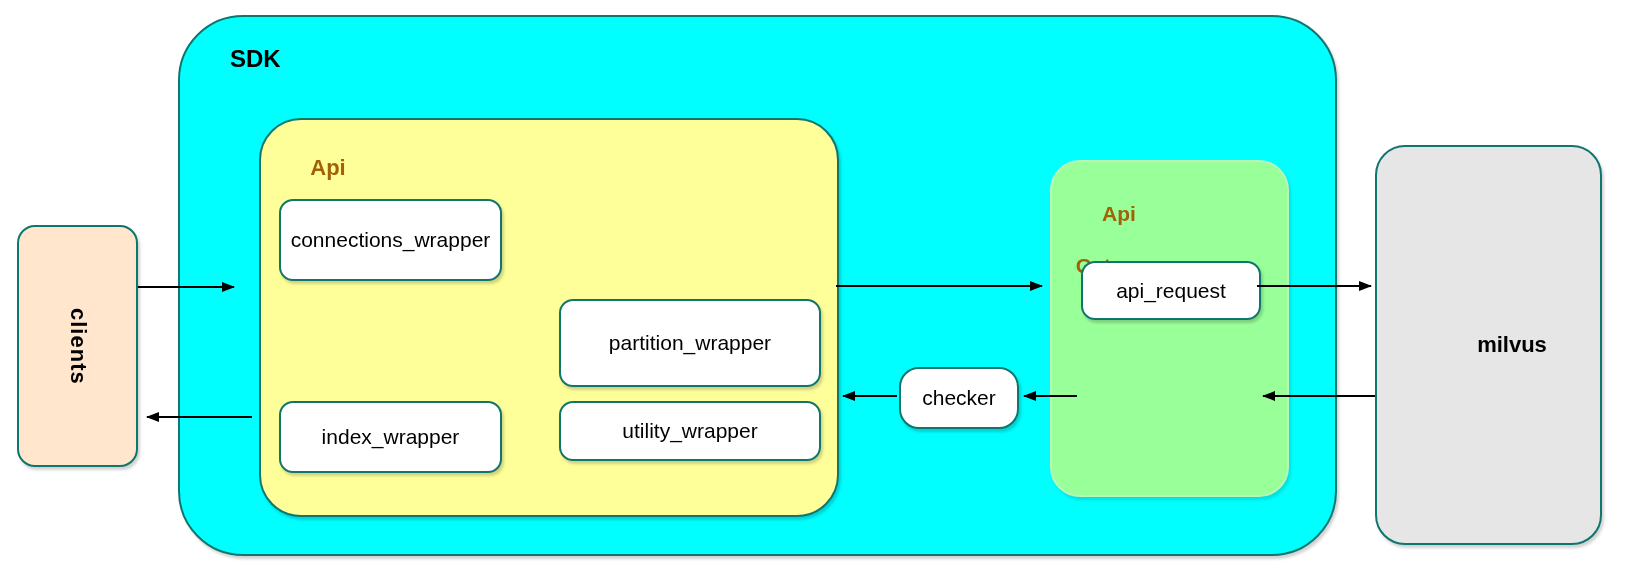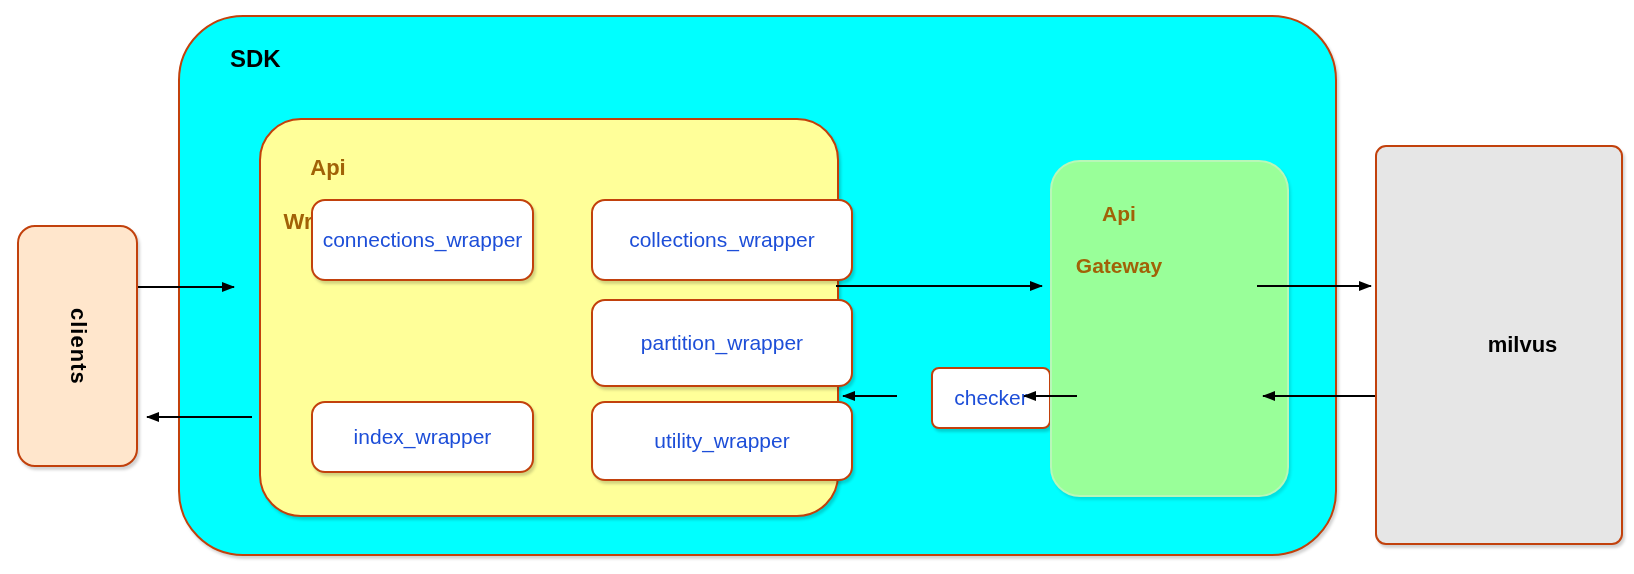--- a/index.html
+++ b/index.html
@@ -11,21 +11,21 @@
   .canvas {
     position: relative;
     width: 1634px;
     height: 574px;
     background: #ffffff;
     overflow: hidden;
   }
   .shape {
     position: absolute;
     box-sizing: border-box;
-    border: 2px solid #c2410c;
+    border: 2px solid #0f766e;
     box-shadow: 2px 3px 3px rgba(0,0,0,0.18);
   }
   .label-center {
     display: flex;
     align-items: center;
     justify-content: center;
   }
   
   .clients {
     left: 17px; top: 225px;
@@ -68,53 +68,52 @@
     font-size: 22px;
     line-height: 27px;
     color: #a16207;
     white-space: pre-line;
   }
   .api-wrapper .group-title { left: 0; top: 7px; width: 134px; }
   .white-box {
     background: #FFFFFF;
     border-radius: 14px;
     font-size: 21px;
-    color: #1d4ed8;
+    color: #000000;
     text-align: center;
-    margin-left: 32px;
   }
   .wb-conn       { left: 18px;  top: 79px;  width: 223px; height: 82px; }
   .wb-coll       { left: 298px; top: 79px;  width: 262px; height: 82px; }
   .wb-schema     { left: 18px;  top: 179px; width: 223px; height: 80px; }
   .wb-partition  { left: 298px; top: 179px; width: 262px; height: 88px; }
   .wb-index      { left: 18px;  top: 281px; width: 223px; height: 72px; }
-  .wb-utility    { left: 298px; top: 281px; width: 262px; height: 80px; align-items: center; }
+  .wb-utility    { left: 298px; top: 281px; width: 262px; height: 60px; align-items: center; }
   
   .checker {
     left: 719px; top: 350px;
     width: 120px; height: 62px;
-    border-radius: 8px;
+    border-radius: 20px;
   }
   
   .api-gateway {
     left: 870px; top: 143px;
     width: 239px; height: 337px;
     border-radius: 30px;
     background: #99FF99;
     border: 2px solid #b8f7b8;
     box-shadow: 2px 3px 3px rgba(0,0,0,0.12);
   }
   .api-gateway .group-title { left: 0; top: 13px; width: 134px; font-size: 21px; line-height: 26px; }
   .gw-request  { left: 29px; top: 99px;  width: 180px; height: 59px; }
   .gw-response { left: 29px; top: 210px; width: 180px; height: 58px; }
   
   .milvus {
     left: 1375px; top: 145px;
-    width: 248px; height: 400px;
-    border-radius: 11px;
+    width: 227px; height: 400px;
+    border-radius: 30px;
     background: #E6E6E6;
     padding-left: 47px;
   }
   .milvus .btext {
     font-weight: bold;
     font-size: 22px;
     color: #000;
   }
   
   .arrows {
@@ -141,42 +140,42 @@
     <div class="sdk-title">SDK</div>
 
     <div class="shape api-wrapper">
       <div class="group-title">
         <span>Api</span><br>
         <span>Wrapper</span>
       </div>
       <div class="shape white-box label-center wb-conn">
         <span>connections_wrapper</span>
       </div>
-      <div class="shape white-box label-center wb-coll">
-        <span>collections_wrapper</span>
-      </div>
       <div class="shape white-box label-center wb-partition">
         <span>partition_wrapper</span>
       </div>
       <div class="shape white-box label-center wb-index">
         <span>index_wrapper</span>
       </div>
       <div class="shape white-box label-center wb-utility">
         <span>utility_wrapper</span>
       </div>
     </div>
 
     <div class="shape white-box label-center checker">
       <span>checker</span>
     </div>
 
     <div class="shape api-gateway">
       <div class="group-title">
         <span>Api</span><br>
         <span>Gateway</span>
+      </div>
+      <div class="shape white-box label-center gw-request">
+        <span>api_request</span>
       </div>
     </div>
   </div>
 
   <div class="shape milvus label-center">
     <span class="btext">milvus</span>
   </div>
 
   <svg class="arrows" width="1634" height="574" viewBox="0 0 1634 574" xmlns="http://www.w3.org/2000/svg">
     <defs>

